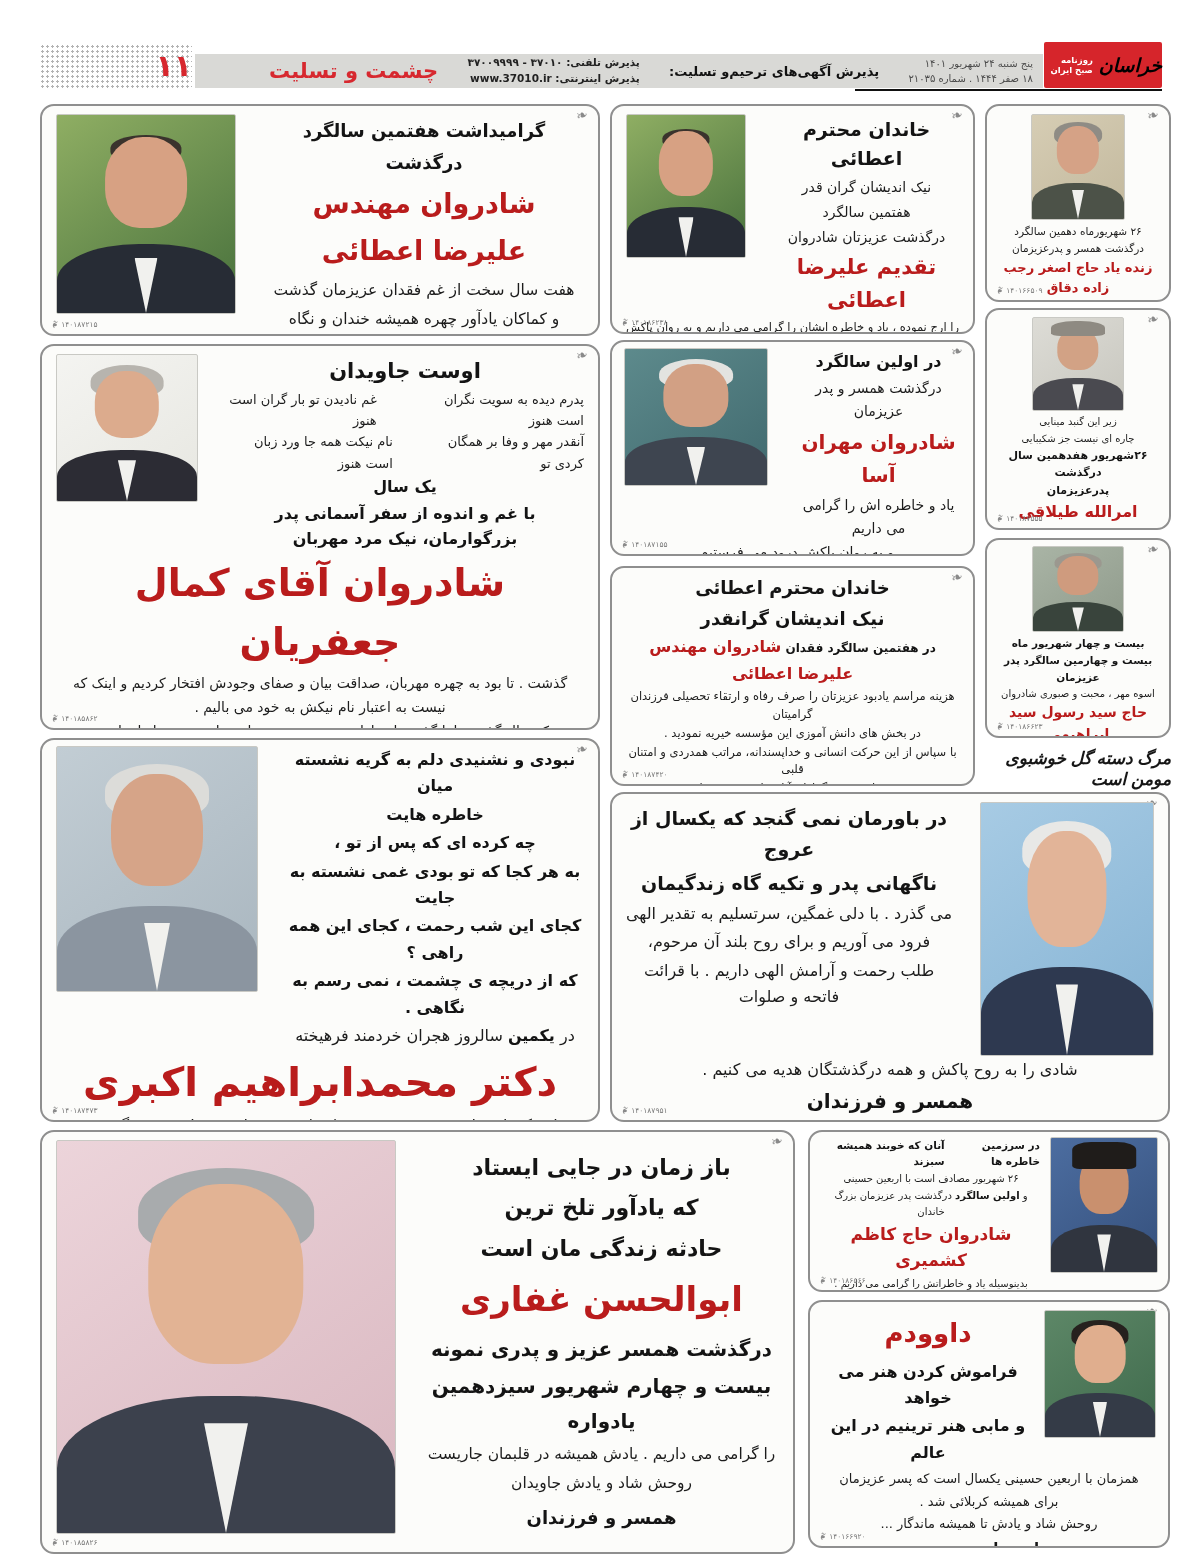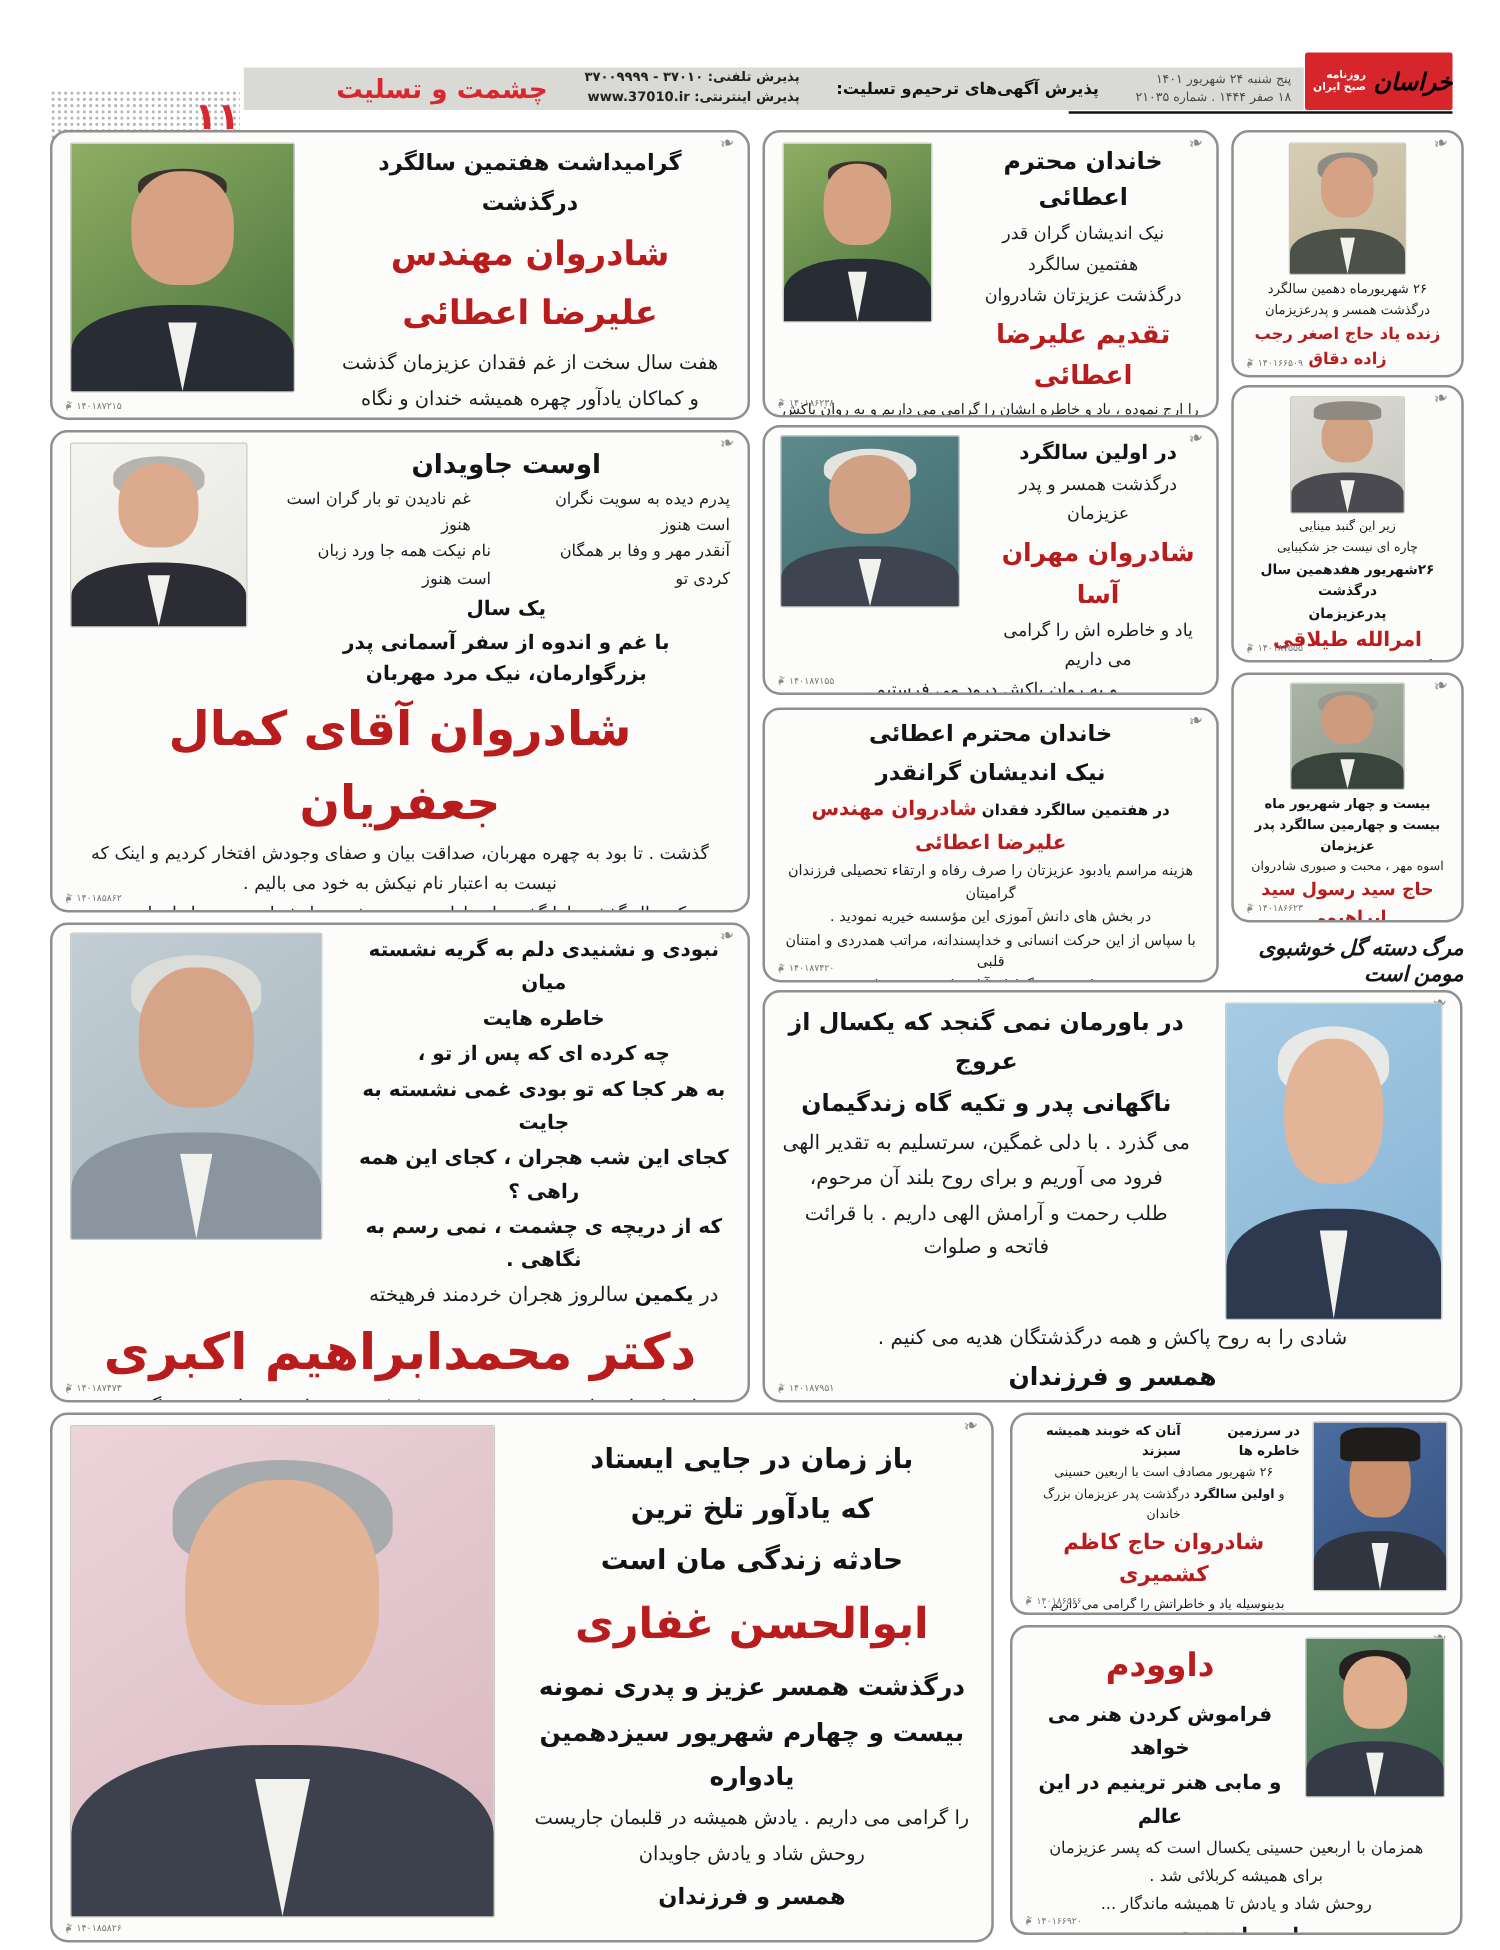--- a/index.html
+++ b/index.html
@@ -2,21 +2,21 @@
 <html lang="fa" dir="rtl"><head>
 <meta charset="utf-8">
 <style>
   html,body{margin:0;padding:0;background:#ffffff;}
   body{font-family:"DejaVu Sans",sans-serif;direction:rtl;color:#1c1c1c;}
   .page{position:relative;width:1200px;height:1560px;background:#fff;overflow:hidden;}
 
   
   .pagenum-wrap{position:absolute;left:40px;top:44px;width:152px;height:44px;
     background-color:#fff;background-image:radial-gradient(circle,#b3b3b3 1px,transparent 1.3px);
-    background-size:5px 5px;display:flex;align-items:center;margin-top:28px;}
+    background-size:5px 5px;display:flex;align-items:center;}
   .pagenum{direction:ltr;margin-left:14px;color:#d7282f;font-size:30px;font-weight:700;line-height:1;}
   .graybar{position:absolute;left:195px;top:54px;width:848px;height:34px;background:#d9d9d6;
     display:flex;align-items:center;justify-content:space-between;padding:0 10px;box-sizing:border-box;}
   .dates{font-size:10px;color:#4a4a4a;text-align:right;line-height:1.5;}
   .accept{font-size:13px;font-weight:700;color:#111;}
   .phones{font-size:10.5px;font-weight:700;color:#222;line-height:1.5;text-align:right;}
   .section-title{color:#d7282f;font-size:21px;font-weight:700;margin-left:64px;}
   .logo{position:absolute;left:1044px;top:42px;width:118px;height:46px;background:#d6252b;border-radius:2px;
     display:flex;align-items:center;justify-content:center;gap:6px;}
   .logo-name{color:#000000;font-size:19px;font-weight:700;font-family:"DejaVu Serif",serif;font-style:italic;}
@@ -66,21 +66,21 @@
   .p-ghaffari{--bg1:#ecd4da;--bg2:#d9b7c0;--skin:#e2b394;--hair:#a8abad;--suit:#3c414d;}
   .p-asa{--bg1:#5d8a8c;--bg2:#40696e;--skin:#d2a084;--hair:#e3e3e0;--suit:#3e4550;}
   .p-fereshteh{--bg1:#a7cbe4;--bg2:#85b3d4;--skin:#e2b498;--hair:#e8e8e6;--suit:#2e3950;}
   .p-rajab{--bg1:#d6cdb4;--bg2:#c2b89d;--skin:#d5a286;--hair:#8f8c85;--suit:#4c5248;}
   .p-teylaqi{--bg1:#dddcd6;--bg2:#c7c6be;--skin:#d2a285;--hair:#6f6c66;--suit:#4a4a50;--hat:#8e8a82;}
   .p-ebrahimi{--bg1:#a9b4a5;--bg2:#8f9a8b;--skin:#cf9b7e;--hair:#9b988f;--suit:#39443c;}
   .p-kashmiri{--bg1:#4c6da0;--bg2:#35507c;--skin:#c9906e;--hair:#1d1b1a;--suit:#30353f;--hat:#1f1c1a;}
   .p-davood{--bg1:#5d8767;--bg2:#3f6a4c;--skin:#e0ae8e;--hair:#26211e;--suit:#343b47;}
 
   .callig{position:absolute;left:985px;top:748px;width:186px;height:42px;display:flex;
-    align-items:center;justify-content:center;font-family:Liberation Serif, serif;font-style:italic;
+    align-items:center;justify-content:center;font-family:Liberation Sans, sans-serif;font-style:italic;
     font-weight:700;font-size:17px;color:#161616;}
 </style>
 </head>
 <body>
 
 <div class="page">
 
   <div class="pagenum-wrap">
     <span class="pagenum">۱۱</span>
   </div>
@@ -316,21 +316,21 @@
   </section>
 
   <section class="card" style="left:40px;top:738px;width:560px;height:384px;padding:6px 14px">
     <span class="orn">❧</span>
     <div class="row">
       <div class="col grow">
         <div class="ln bold f16 lh16">نبودی و نشنیدی دلم به گریه نشسته میان</div>
         <div class="ln bold f16 lh16">خاطره هایت</div>
         <div class="ln bold f16 lh16">چه کرده ای که پس از تو ،</div>
         <div class="ln bold f16 lh16">به هر کجا که تو بودی غمی نشسته به جایت</div>
-        <div class="ln bold f16 lh16">کجای این شب هجران ، کجای این همه راهی ؟</div>
+        <div class="ln bold f16 lh16">کجای این شب رحمت ، کجای این همه راهی ؟</div>
         <div class="ln bold f16 lh16">که از دریچه ی چشمت ، نمی رسم به نگاهی .</div>
         <div class="ln f16 lh16">
           <span>در </span><span class="bold">یکمین</span><span> سالروز هجران خردمند فرهیخته</span>
         </div>
       </div>
       <div class="photo p-akbari" style="width:200px;height:244px">
         <div class="ph-hair"></div>
         <div class="ph-head"></div>
         <div class="ph-torso"></div>
         <div class="ph-shirt"></div>

